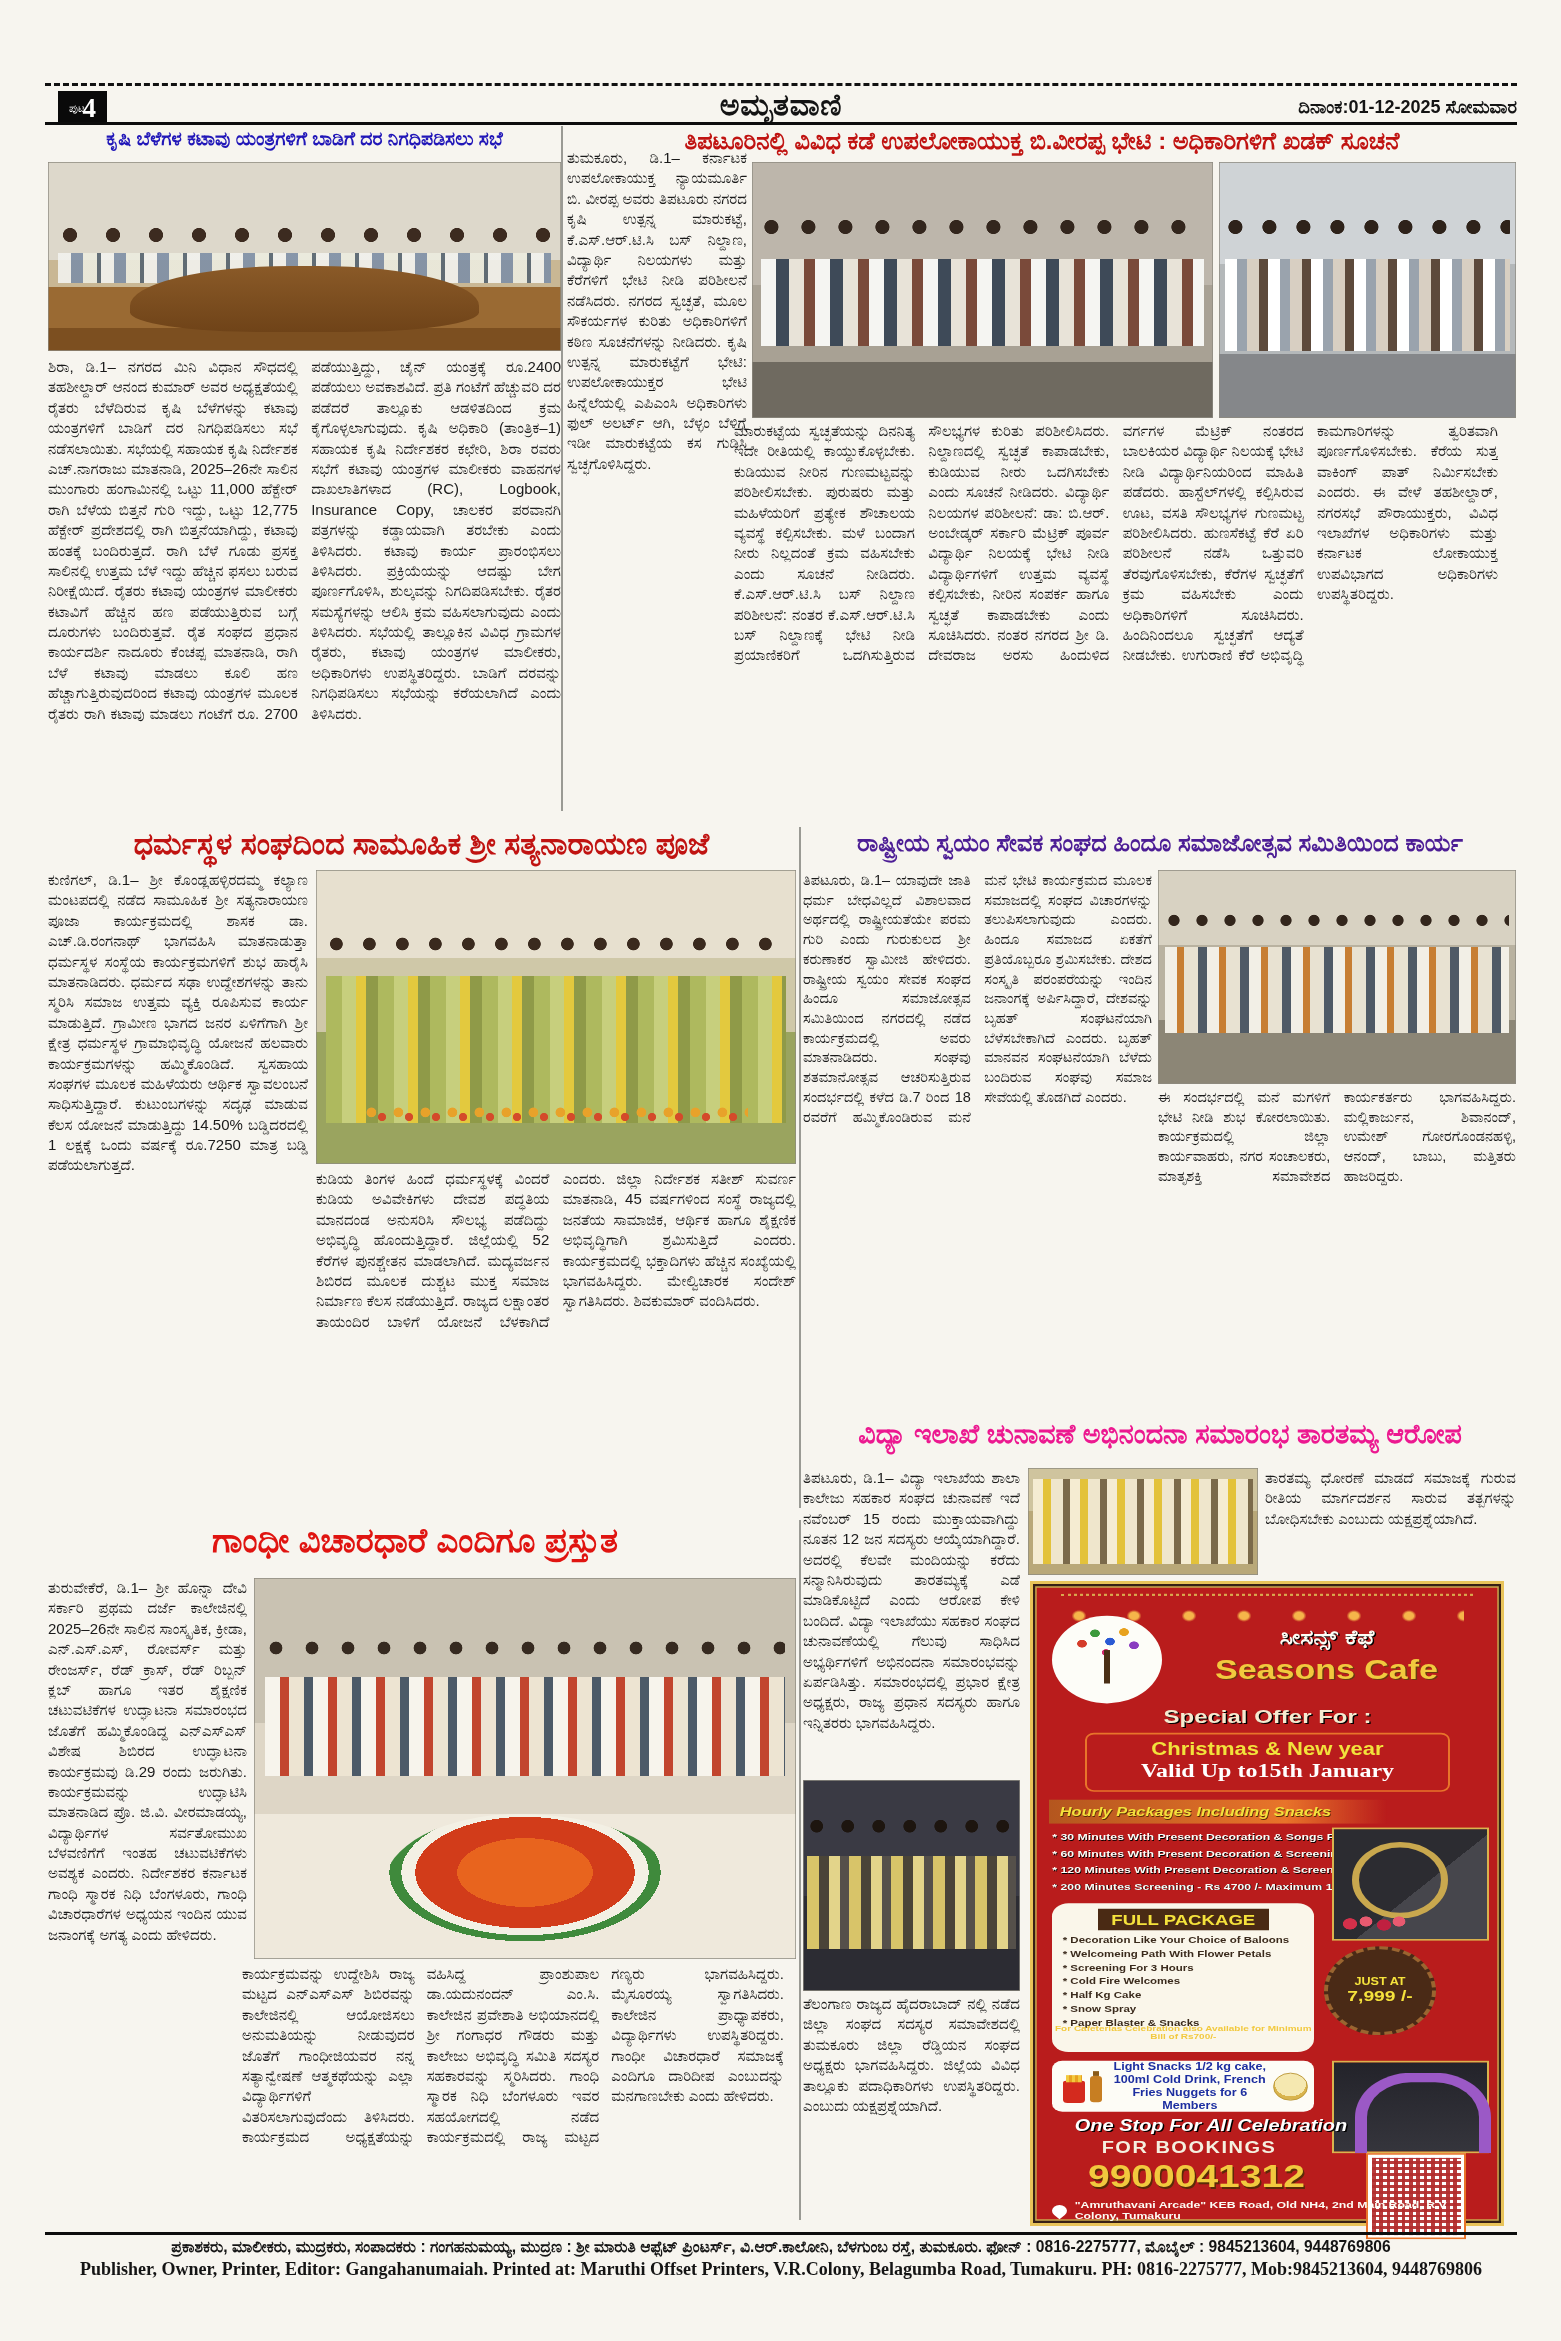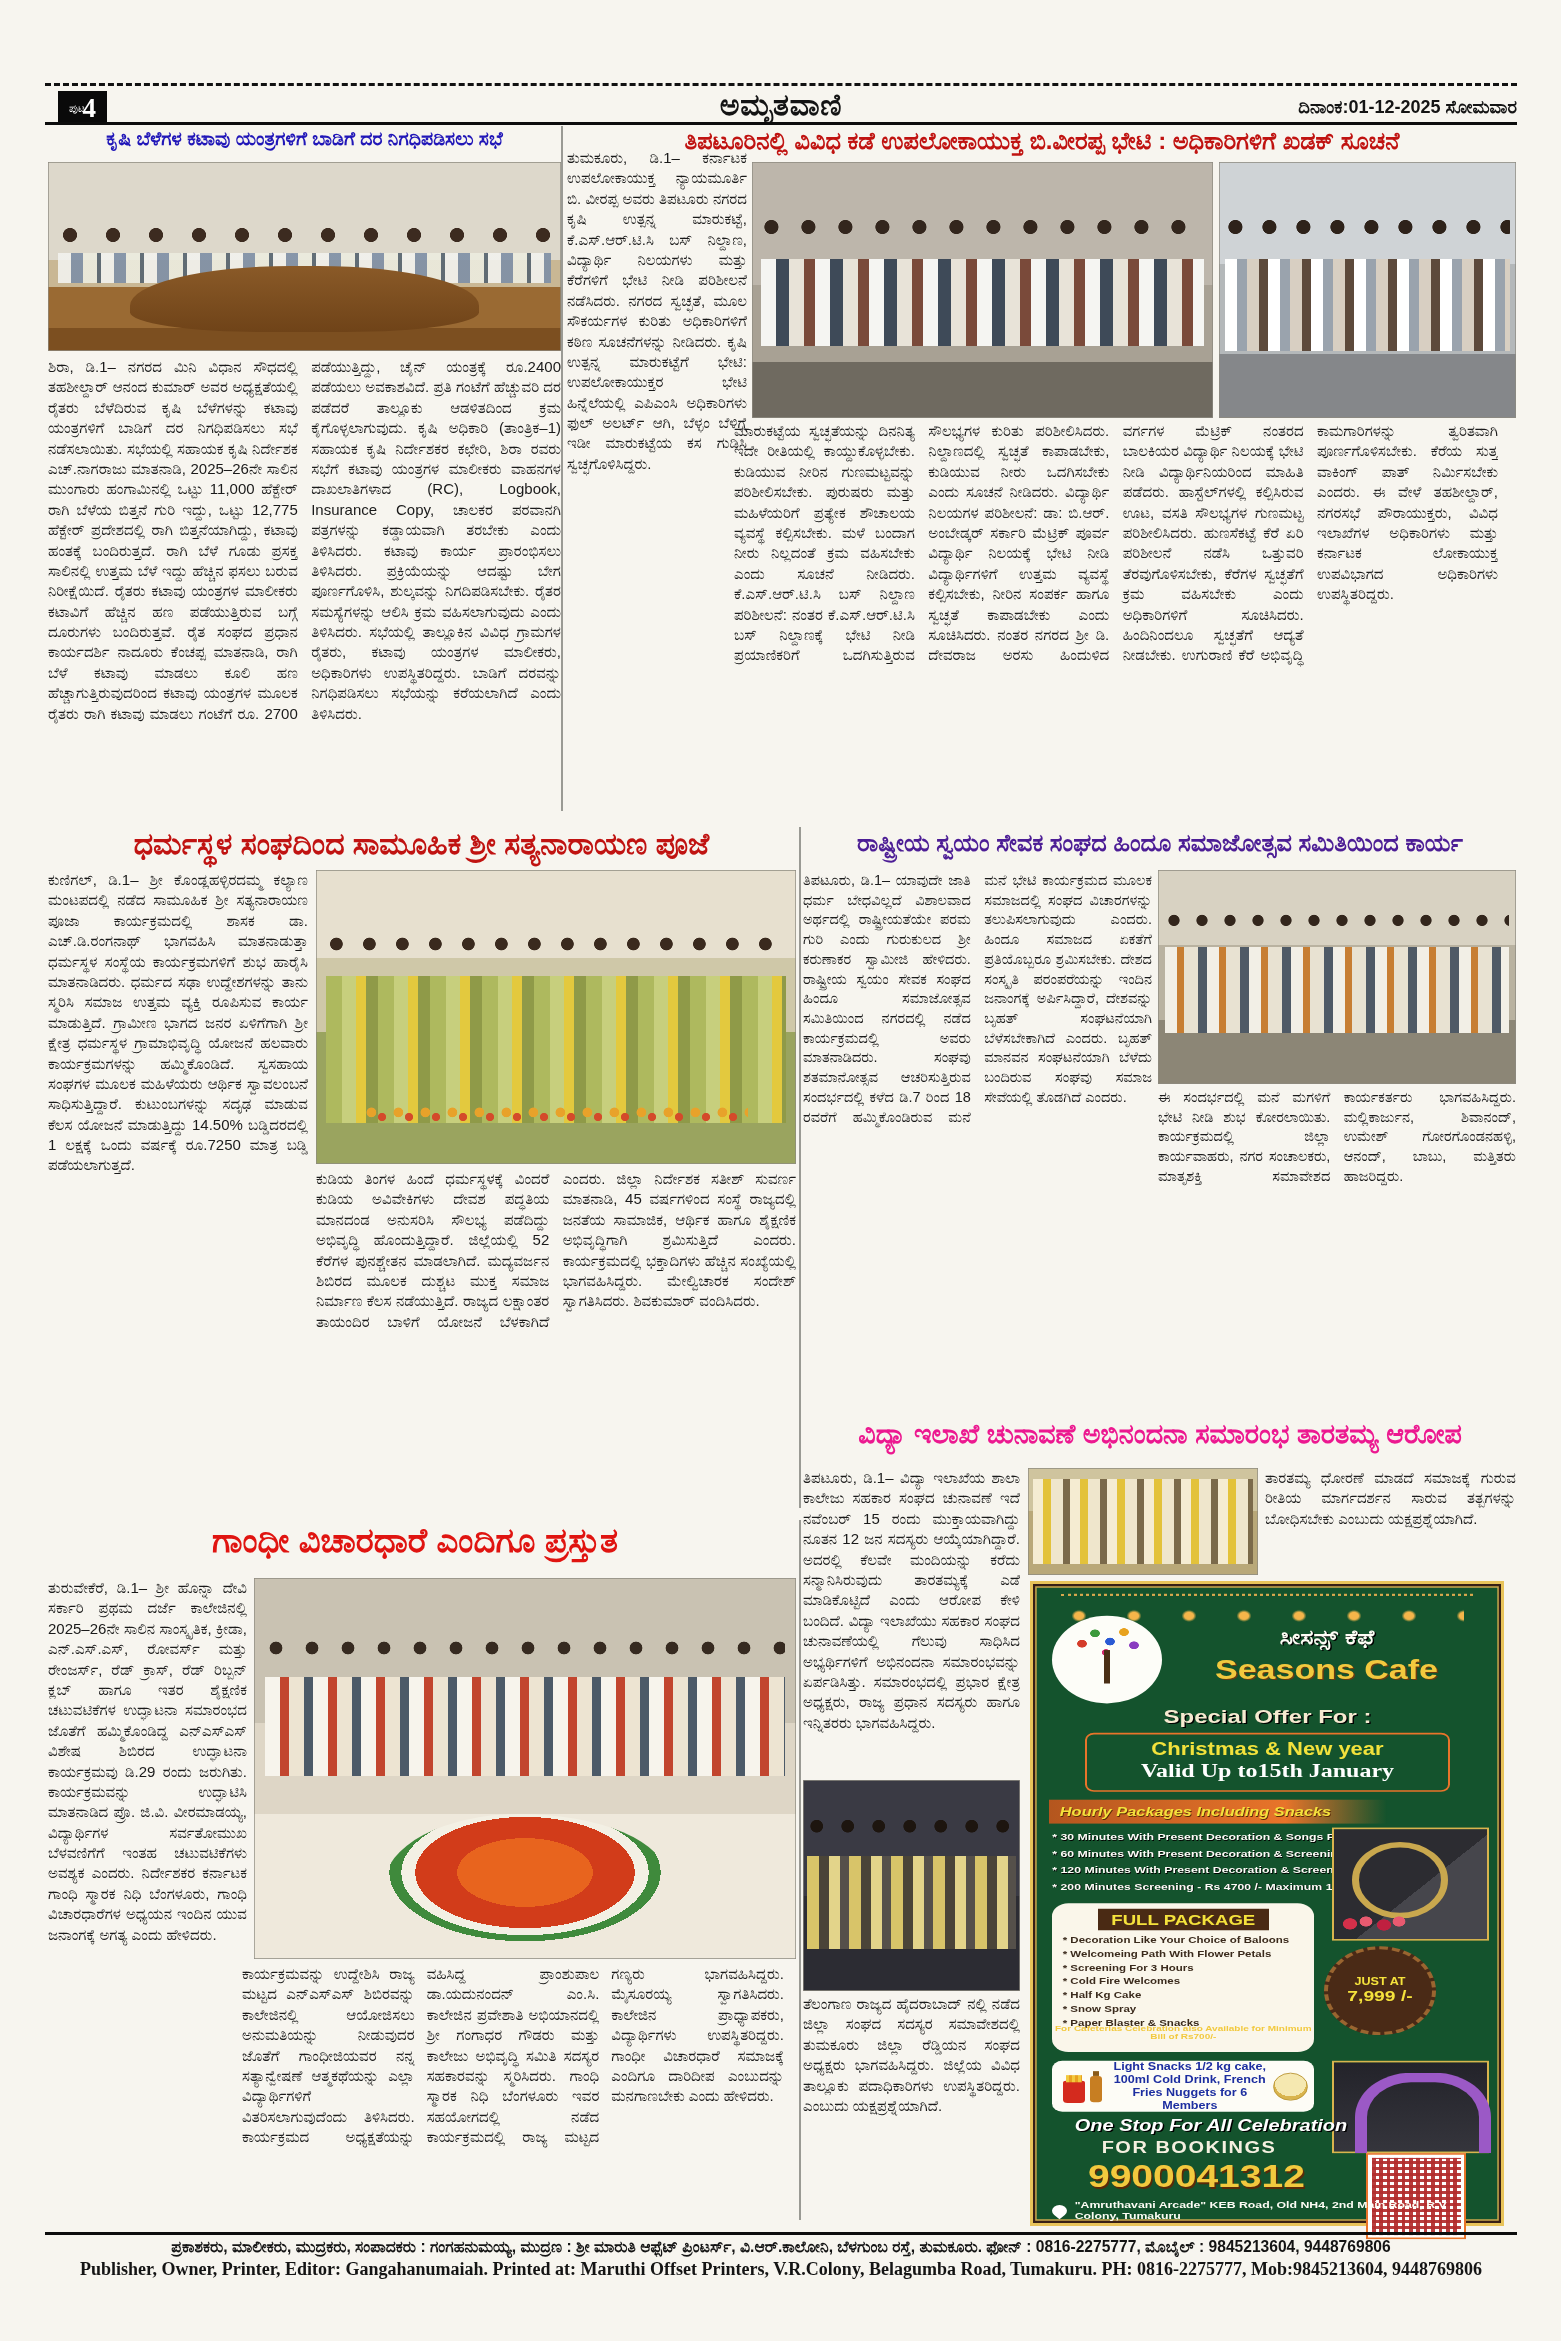--- a/index.html
+++ b/index.html
@@ -69,21 +69,21 @@
   .ph-e1{left:1028px;top:1468px;width:230px;height:107px;background:linear-gradient(#cfc49e 0 40%,#b9a878 40% 100%);}
   .ph-e1 .torsos{top:10%;height:80%;background-image:repeating-linear-gradient(90deg,#f5ecd2 0 10.4px,#e3c23a 10.4px 18px,#efe6cc 18px 30px,#7b6a4a 30px 37px);}
   .ph-e2{left:803px;top:1780px;width:217px;height:211px;background:linear-gradient(#3a3a44 0 55%,#2c2c33 55% 100%);}
   .ph-e2 .heads{top:18%;height:20%;background-image:radial-gradient(circle at 9.7px 8.2px,#1d150f 6px,transparent 6.7px);background-size:31px 100%;}
   .ph-e2 .torsos{top:36%;height:44%;background-image:repeating-linear-gradient(90deg,#d8c469 0 12px,#4a4438 12px 22px,#e3d48a 22px 33px,#55504a 33px 42px);}
   .ph-f{left:254px;top:1578px;width:542px;height:381px;background:linear-gradient(#c9c2b2 0 38%,#ded6c6 38% 62%,#efe9dc 62% 100%);}
   .ph-f .heads{top:16%;height:12%;background-image:radial-gradient(circle at 11px 9px,#362a20 6px,transparent 6.7px);background-size:36px 100%;}
   .ph-f .torsos{top:26%;height:26%;background-image:repeating-linear-gradient(90deg,#f7f4ec 0 15px,#c2452e 15px 24px,#ede4d2 24px 39px,#4c5a68 39px 48px);}
   .rangoli{position:absolute;left:24%;bottom:4%;width:52%;height:34%;background:radial-gradient(ellipse at 50% 45%,#e8641e 0 34%,#d23c1a 34% 55%,#f3f0e4 55% 62%,#3f8a3c 62% 68%,transparent 68%);border-radius:48% 52% 55% 45%/55% 48% 52% 45%;}
   
-  .ad{left:1030px;top:1581px;width:468px;height:639px;background:#14532d;border:3px solid #e8c35a;box-shadow:0 0 0 2.2px #371f15 inset,0 0 0 3.7px #caa84e inset;color:#f3e3c2;}
+  .ad{left:1030px;top:1581px;width:468px;height:639px;background:#b91c1c;border:3px solid #e8c35a;box-shadow:0 0 0 2.2px #371f15 inset,0 0 0 3.7px #caa84e inset;color:#f3e3c2;}
   .ad .lights{position:absolute;left:6%;right:6%;top:12px;height:40px;border-top:3px dotted #d9a84e;border-radius:0 0 60% 60%/0 0 100% 100%;border-bottom:0;}
   .ad .bulbs{position:absolute;left:8%;right:8%;top:25px;height:30px;background-image:radial-gradient(circle at 9px 15px,#f5b54a 4.5px,rgba(245,181,74,.25) 6.7px,transparent 7.4px);background-size:55px 100%;background-repeat:repeat-x;}
   .ad-logo{position:absolute;left:19.3px;top:40px;width:110px;height:110px;background:#fdfdf8;border-radius:50%;}
   .ad-logo .trunk{position:absolute;left:52px;top:43px;width:6px;height:42px;background:#4a2f16;}
   .ad-logo .canopy{position:absolute;left:21px;top:13.4px;width:68px;height:43px;background:
      radial-gradient(circle at 9px 22px,#d43c2a 4.5px,transparent 5.2px),
      radial-gradient(circle at 22px 9px,#3c9a3c 4.5px,transparent 5.2px),
      radial-gradient(circle at 37px 19.3px,#2a5ad4 4.5px,transparent 5.2px),
      radial-gradient(circle at 51px 7.4px,#e8a21e 4.5px,transparent 5.2px),
      radial-gradient(circle at 61px 24px,#8a3cc0 4.5px,transparent 5.2px),

